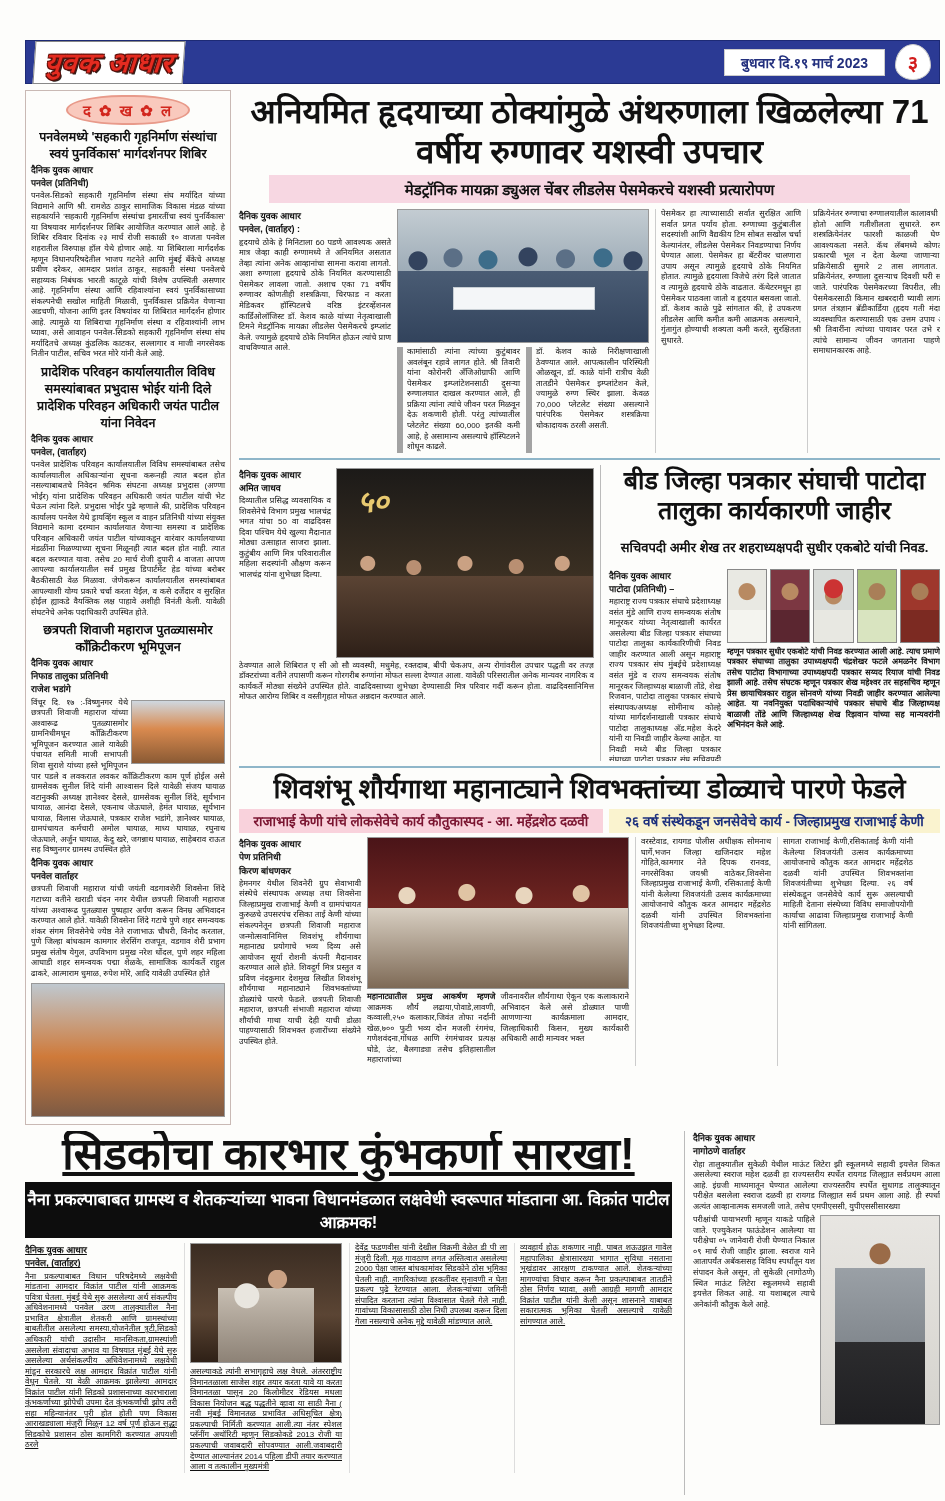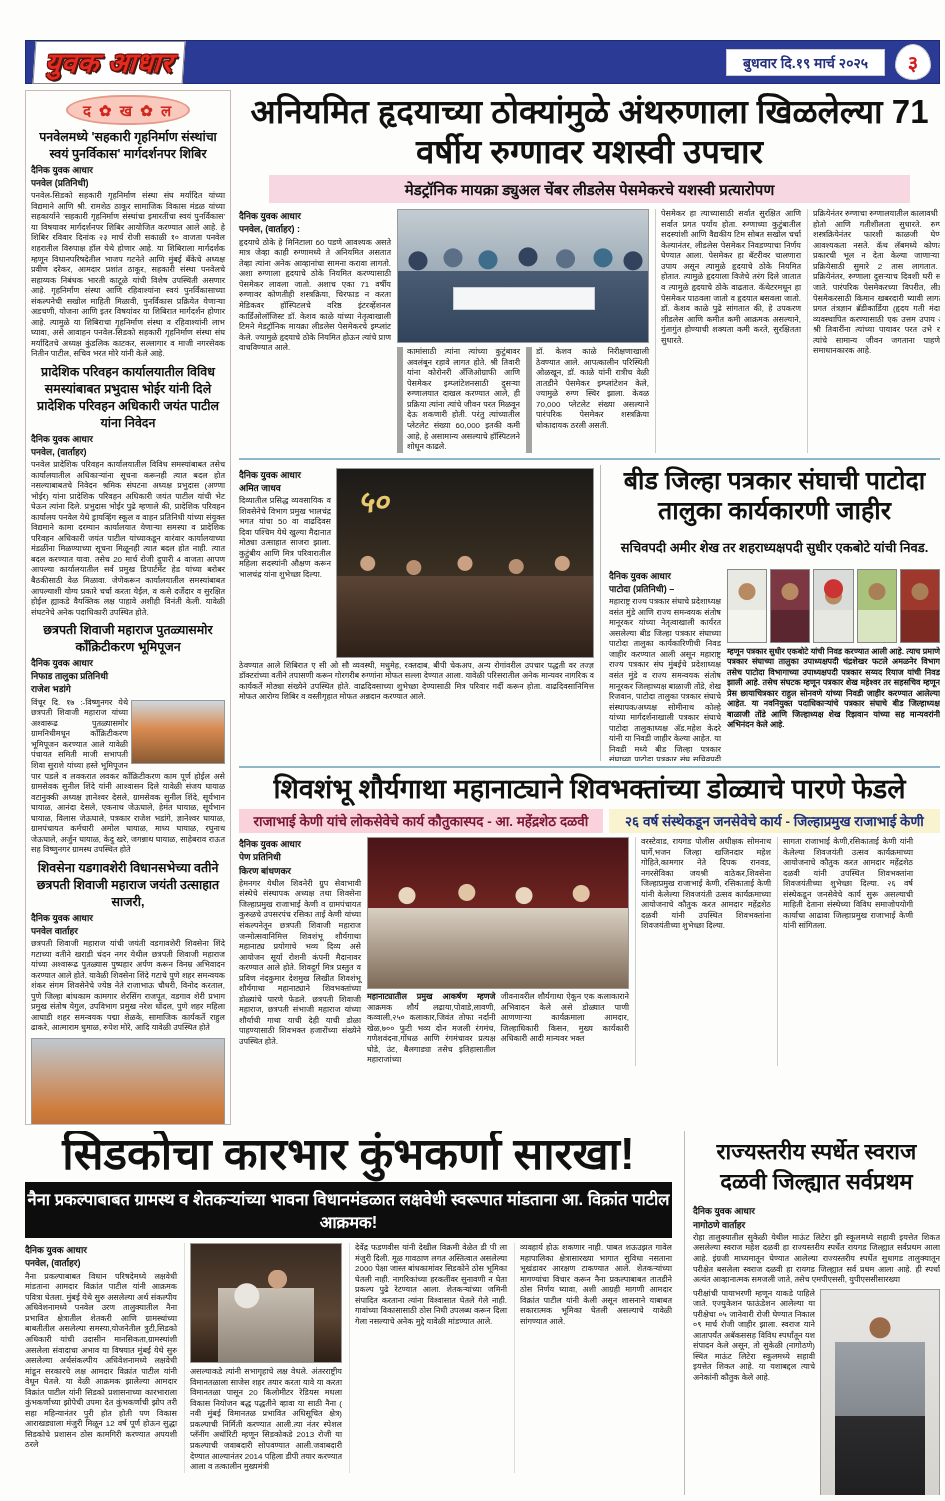--- a/index.html
+++ b/index.html
@@ -82,21 +82,21 @@
   .photo-stage{height:150px;background:linear-gradient(180deg,#4a1418 0%,#6e2420 45%,#3a1210 100%);}
   .photo-stage .people{position:absolute;bottom:0;width:100%;height:70%;
     background:radial-gradient(circle at 15% 12%,#e8d6be 8px,transparent 9px),radial-gradient(circle at 38% 9%,#e0c4a4 8px,transparent 9px),
     radial-gradient(circle at 60% 12%,#e8d6be 8px,transparent 9px),radial-gradient(circle at 82% 10%,#e0c4a4 8px,transparent 9px),
     linear-gradient(180deg,transparent 24%,#d8cfc2 24%,#7e6a56 100%);}
   .band-cap-row{display:flex;gap:5px;margin-top:3px;}
   .band-cap-row .body-txt{flex:1;}
   .cap-lead{font-weight:bold;}
   .band-c4,.band-c5{width:130px;flex:none;border-left:1px solid #ccc;padding-left:5px;}
   
-  .cidco{width:660px;flex:none;border-right:1px solid #bbb;padding-right:12px;box-sizing:border-box;}
+  .cidco{width:660px;flex:none;border-right:1px solid #bbb;padding-right:12px;box-sizing:border-box;text-decoration:underline;}
   .cidco-headline{font-size:44px;font-weight:bold;text-align:center;line-height:1.05;margin:0;}
   .cidco-banner{background:#0d0d0d;color:#fff;font-size:16.5px;font-weight:bold;text-align:center;padding:5px 2px;margin:5px 0;}
   .cidco-cols{display:flex;gap:7px;}
   .cidco-cols .ccol{flex:1;border-left:1px solid #ddd;padding-left:5px;}
   .cidco-cols .ccol:first-child{border-left:none;padding-left:0;}
   .photo-assembly{height:118px;margin-bottom:4px;background:linear-gradient(180deg,#3a2c22 0%,#5b4534 60%,#2e2016 100%);}
   .photo-assembly .mla{position:absolute;left:18%;bottom:0;width:64%;height:78%;
     background:radial-gradient(circle at 62% 10%,#caa183 9px,transparent 10px),radial-gradient(circle at 30% 28%,#e9e6df 12px,transparent 13px),
     linear-gradient(180deg,transparent 20%,#c7beb2 20%,#8d8276 100%);}
   
@@ -112,21 +112,21 @@
 </head>
 <body>
 
 <div class="page">
 
   <div class="masthead">
     <div class="logo-box">
       <span class="logo-text">युवक आधार</span>
     </div>
     <div class="mast-right">
-      <div class="date-box">बुधवार दि.१९ मार्च २०२५</div>
+      <div class="date-box">बुधवार दि.१९ मार्च 2023</div>
       <div class="page-circle">३</div>
     </div>
   </div>
 
   <div class="content">
 
     <div class="left-col">
       <div class="dakhal-badge">
         <span>द ✿ ख ✿ ल</span>
       </div>
@@ -150,21 +150,20 @@
         <div class="byline">दैनिक युवक आधार</div>
         <div class="byline">निफाड तालुका प्रतिनिधी</div>
         <div class="byline">राजेश भडांगे</div>
         <div class="photo" style="float:right;width:92px;height:62px;margin:2px 0 2px 3px;background:linear-gradient(180deg,#cfd8e0 0%,#d98a4f 45%,#8a5a34 100%);"></div>
         <div class="body-txt">विंचूर दि. १७ :-विष्णुनगर येथे छत्रपती शिवाजी महाराज यांच्या अश्वारूढ पुतळ्यासमोर ग्रामनिधीमधून काँक्रिटीकरण भूमिपूजन करण्यात आले यावेळी पंचायत समिती माजी सभापती शिवा सुराशे यांच्या हस्ते भूमिपूजन पार पडले व लवकरात लवकर काँक्रिटीकरण काम पूर्ण होईल असे ग्रामसेवक सुनील शिंदे यांनी आश्वासन दिले यावेळी संजय घायाळ वटानुक्की अध्यक्ष ज्ञानेश्वर देसले, ग्रामसेवक सुनील शिंदे, सूर्यभान घायाळ, आनंदा देसले, एकनाथ जेऊघाले, हेमंत घायाळ, सूर्यभान घायाळ, विलास जेऊघाले, पत्रकार राजेश भडांगे, ज्ञानेश्वर घायाळ, ग्रामपंचायत कर्मचारी अमोल घायाळ, माध्य घायाळ, रघुनाथ जेऊघाले, अर्जुन घायाळ, केदु खरे, जगन्नाथ घायाळ, साहेबराव राऊत सह विष्णुनगर ग्रामस्थ उपस्थित होते</div>
       </div>
 
       <div style="clear:both"></div>
 
       <div>
-        <div class="l-title">शिवसेना यडगावशेरी विधानसभेच्या वतीने छत्रपती शिवाजी महाराज जयंती उत्साहात साजरी,</div>
         <div class="byline">दैनिक युवक आधार</div>
         <div class="byline">पनवेल वार्ताहर</div>
         <div class="body-txt">छत्रपती शिवाजी महाराज यांची जयंती वडगावशेरी शिवसेना शिंदे गटाच्या वतीने खराडी चंदन नगर येथील छत्रपती शिवाजी महाराज यांच्या अश्वारूढ पुतळ्यास पुष्पहार अर्पण करून विनम्र अभिवादन करण्यात आले होते. यावेळी शिवसेना शिंदे गटाचे पुणे शहर समन्वयक शंकर संगम शिवसेनेचे ज्येष्ठ नेते राजाभाऊ चौधरी, विनोद करताल, पुणे जिल्हा बांधकाम कामगार शेरसिंग राजपूत, वडगाव शेरी प्रभाग प्रमुख संतोष येगुल, उपविभाग प्रमुख नरेश धोंदल, पुणे शहर महिला आघाडी शहर समन्वयक पद्मा शेळके, सामाजिक कार्यकर्ते राहुल ढाकरे, आत्माराम धुमाळ, रुपेश मोरे, आदि यावेळी उपस्थित होते</div>
         <div class="photo" style="height:132px;margin-top:4px;background:linear-gradient(180deg,#bfc8cf 0%,#cf7a3a 55%,#7c5a44 100%);"></div>
       </div>
     </div>
 
     <div class="main-col">
 
       <div>
@@ -282,21 +281,20 @@
             <div class="mla"></div>
           </div>
           <div class="body-txt">असल्याकडे त्यांनी सभागृहाचे लक्ष वेधले. अंतरराष्ट्रीय विमानतळाला साजेस शहर तयार करता यावे या करता विमानतळा पासून 20 किलोमीटर रेडियस मधला विकास नियोजन बद्ध पद्धतीने व्हावा या साठी नैना ( नवी मुंबई विमानतळ प्रभावित अधिसूचित क्षेत्र) प्रकल्पाची निर्मिती करण्यात आली.त्या नंतर स्पेशल प्लॅनींग अथॉरिटी म्हणून सिडकोकडे 2013 रोजी या प्रकल्पाची जवाबदारी सोपवण्यात आली.जवाबदारी देण्यात आल्यानंतर 2014 पहिला डीपी तयार करण्यात आला व तत्कालीन मुख्यमंत्री</div>
         </div>
         <div class="ccol body-txt">देवेंद्र फडणवीस यांनी देखील विक्रमी वेळेत डी पी ला मंजुरी दिली. मूळ गावठाण लगत अस्तित्वात असलेल्या 2000 पेक्षा जास्त बांधकामांवर सिडकोने ठोस भूमिका घेतली नाही. नागरिकांच्या हरकतींवर सुनावणी न घेता प्रकल्प पुढे रेटण्यात आला. शेतकऱ्यांच्या जमिनी संपादित करताना त्यांना विश्वासात घेतले गेले नाही. गावांच्या विकासासाठी ठोस निधी उपलब्ध करून दिला गेला नसल्याचे अनेक मुद्दे यावेळी मांडण्यात आले.</div>
         <div class="ccol body-txt">व्यवहार्य होऊ शकणार नाही. पाबत शऊउझत गावेल महापालिका क्षेत्रासारख्या भागात सुविधा नसताना भूखंडावर आरक्षण टाकण्यात आले. शेतकऱ्यांच्या मागण्यांचा विचार करून नैना प्रकल्पाबाबत तातडीने ठोस निर्णय घ्यावा, अशी आग्रही मागणी आमदार विक्रांत पाटील यांनी केली असून शासनाने याबाबत सकारात्मक भूमिका घेतली असल्याचे यावेळी सांगण्यात आले.</div>
       </div>
     </div>
 
     <div class="swaraj">
-      <div class="swaraj-headline">राज्यस्तरीय स्पर्धेत स्वराज दळवी जिल्ह्यात सर्वप्रथम</div>
       <div class="byline">दैनिक युवक आधार</div>
       <div class="byline">नागोठणे वार्ताहर</div>
       <div class="body-txt">रोहा तालुक्यातील सुकेळी येथील माऊंट लिटेरा झी स्कूलमध्ये सहावी इयत्तेत शिकत असलेल्या स्वराज महेश दळवी हा राज्यस्तरीय स्पर्धेत रायगड जिल्ह्यात सर्वप्रथम आला आहे. इंग्रजी माध्यमातून घेण्यात आलेल्या राज्यस्तरीय स्पर्धेत सुधागड तालुक्यातून परीक्षेत बसलेला स्वराज दळवी हा रायगड जिल्ह्यात सर्व प्रथम आला आहे. ही स्पर्धा अत्यंत आव्हानात्मक समजली जाते, तसेच एमपीएससी, युपीएससीसारख्या</div>
       <div class="swaraj-flex" style="margin-top:3px;">
         <div class="swaraj-left body-txt">परीक्षांची पायाभरणी म्हणून याकडे पाहिले जाते. एज्युकेशन फाऊंडेशन आलेल्या या परीक्षेचा ०५ जानेवारी रोजी घेण्यात निकाल ०९ मार्च रोजी जाहीर झाला. स्वराज याने आतापर्यंत अबॅकससह विविध स्पर्धांतून यश संपादन केले असून, तो सुकेळी (नागोठणे) स्थित माऊंट लिटेरा स्कूलमध्ये सहावी इयत्तेत शिकत आहे. या यशाबद्दल त्याचे अनेकांनी कौतुक केले आहे.</div>
         <div class="photo photo-boy">
           <div class="kid"></div>
         </div>
       </div>
     </div>

